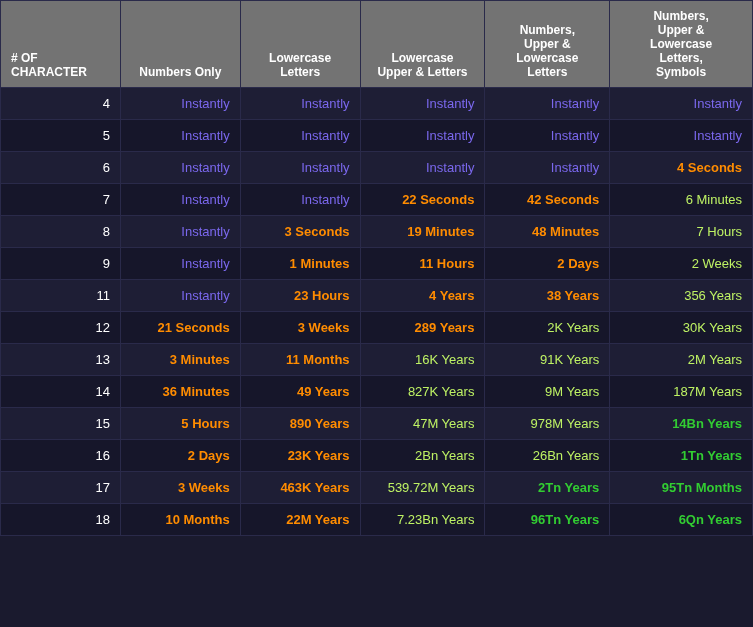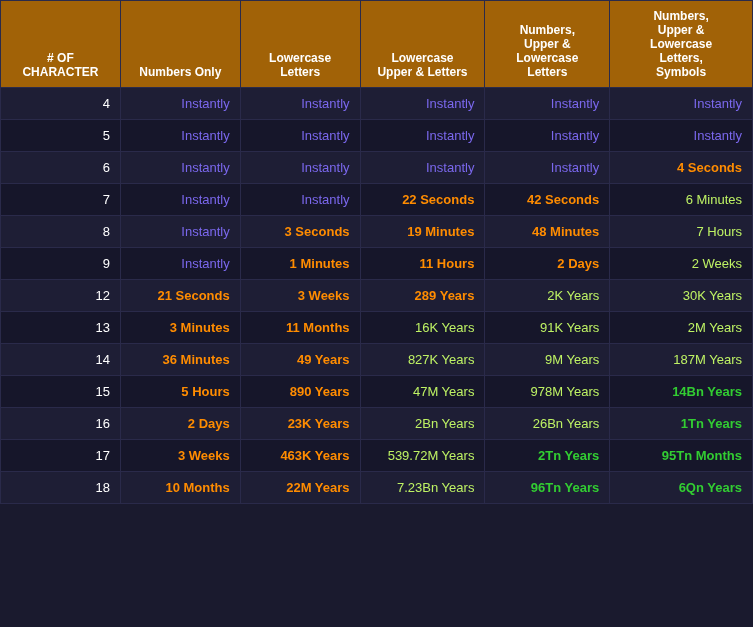--- a/index.html
+++ b/index.html
@@ -13,21 +13,21 @@
     table {
       width: 753px;
       border-collapse: collapse;
     }
     th, td {
       border: 1px solid #2a2a4a;
       text-align: right;
       padding: 8px 10px;
     }
     th {
-      background-color: #a16207;
+      background-color: #737373;
       color: #ffffff;
       font-weight: bold;
       text-align: center;
       vertical-align: bottom;
       font-size: 12px;
     }
     th:first-child {
       text-align: left;
     }
     td:first-child {
@@ -45,21 +45,21 @@
     .orange { color: #ff8c00; font-weight: bold; }
     .red { color: #bef264; font-weight: normal; }
     .green { color: #32cd32; font-weight: bold; }
   </style>
 </head>
 <body>
 
 <table>
   <thead>
     <tr>
-      <th style="text-align:center; width:120px;">
+      <th style="text-align:left; width:120px;">
         # OF<br>CHARACTER
       </th>
       <th style="width:120px;margin-left:8px;">
         Numbers Only
       </th>
       <th style="width:120px;">
         Lowercase<br>Letters
       </th>
       <th style="width:125px;">
         Lowercase<br>Upper &amp; Letters
@@ -115,20 +115,28 @@
       </tr>
       <tr>
         <td>9</td>
         <td class="instantly">Instantly</td>
         <td class="orange">1 Minutes</td>
         <td class="orange">11 Hours</td>
         <td class="orange">2 Days</td>
         <td class="red">2 Weeks</td>
       </tr>
       <tr>
+        <td>11</td>
+        <td class="instantly">Instantly</td>
+        <td class="orange">23 Hours</td>
+        <td class="orange">4 Years</td>
+        <td class="orange">38 Years</td>
+        <td class="red">356 Years</td>
+      </tr>
+      <tr>
         <td>12</td>
         <td class="orange">21 Seconds</td>
         <td class="orange">3 Weeks</td>
         <td class="orange">289 Years</td>
         <td class="red">2K Years</td>
         <td class="red">30K Years</td>
       </tr>
       <tr>
         <td>13</td>
         <td class="orange">3 Minutes</td>

